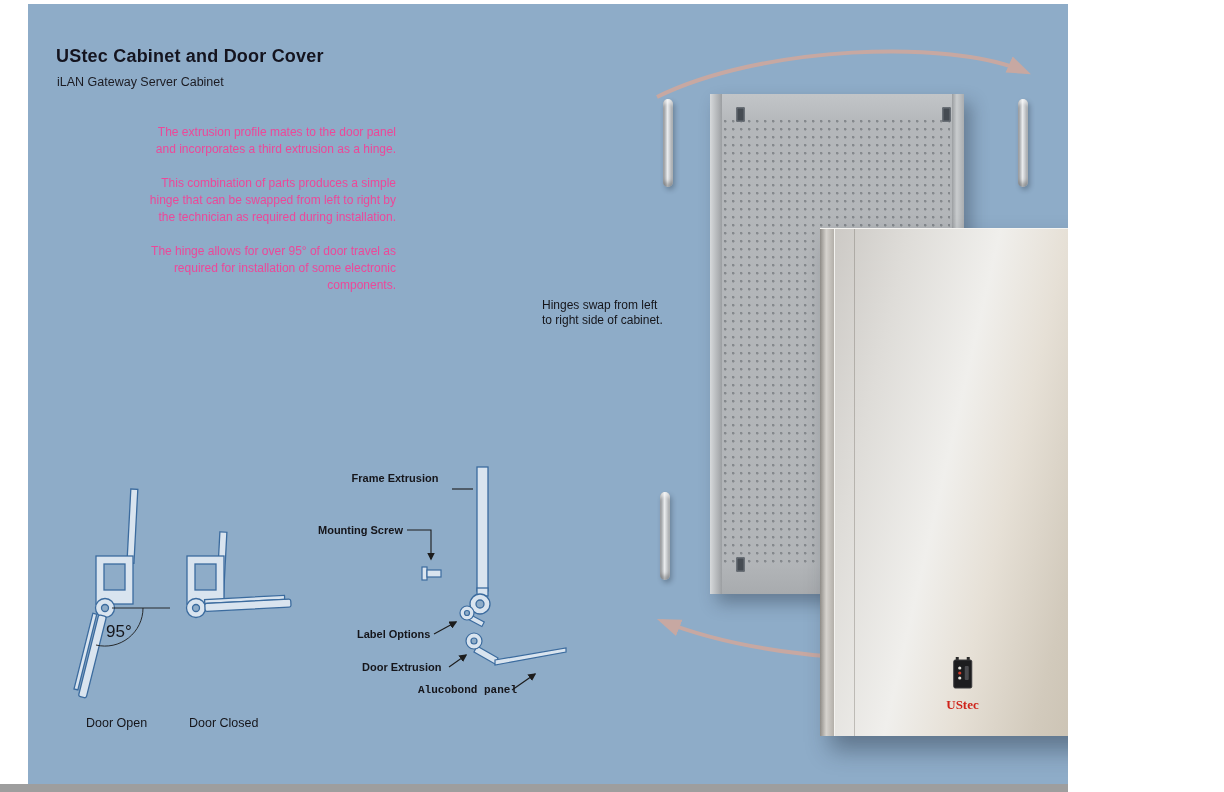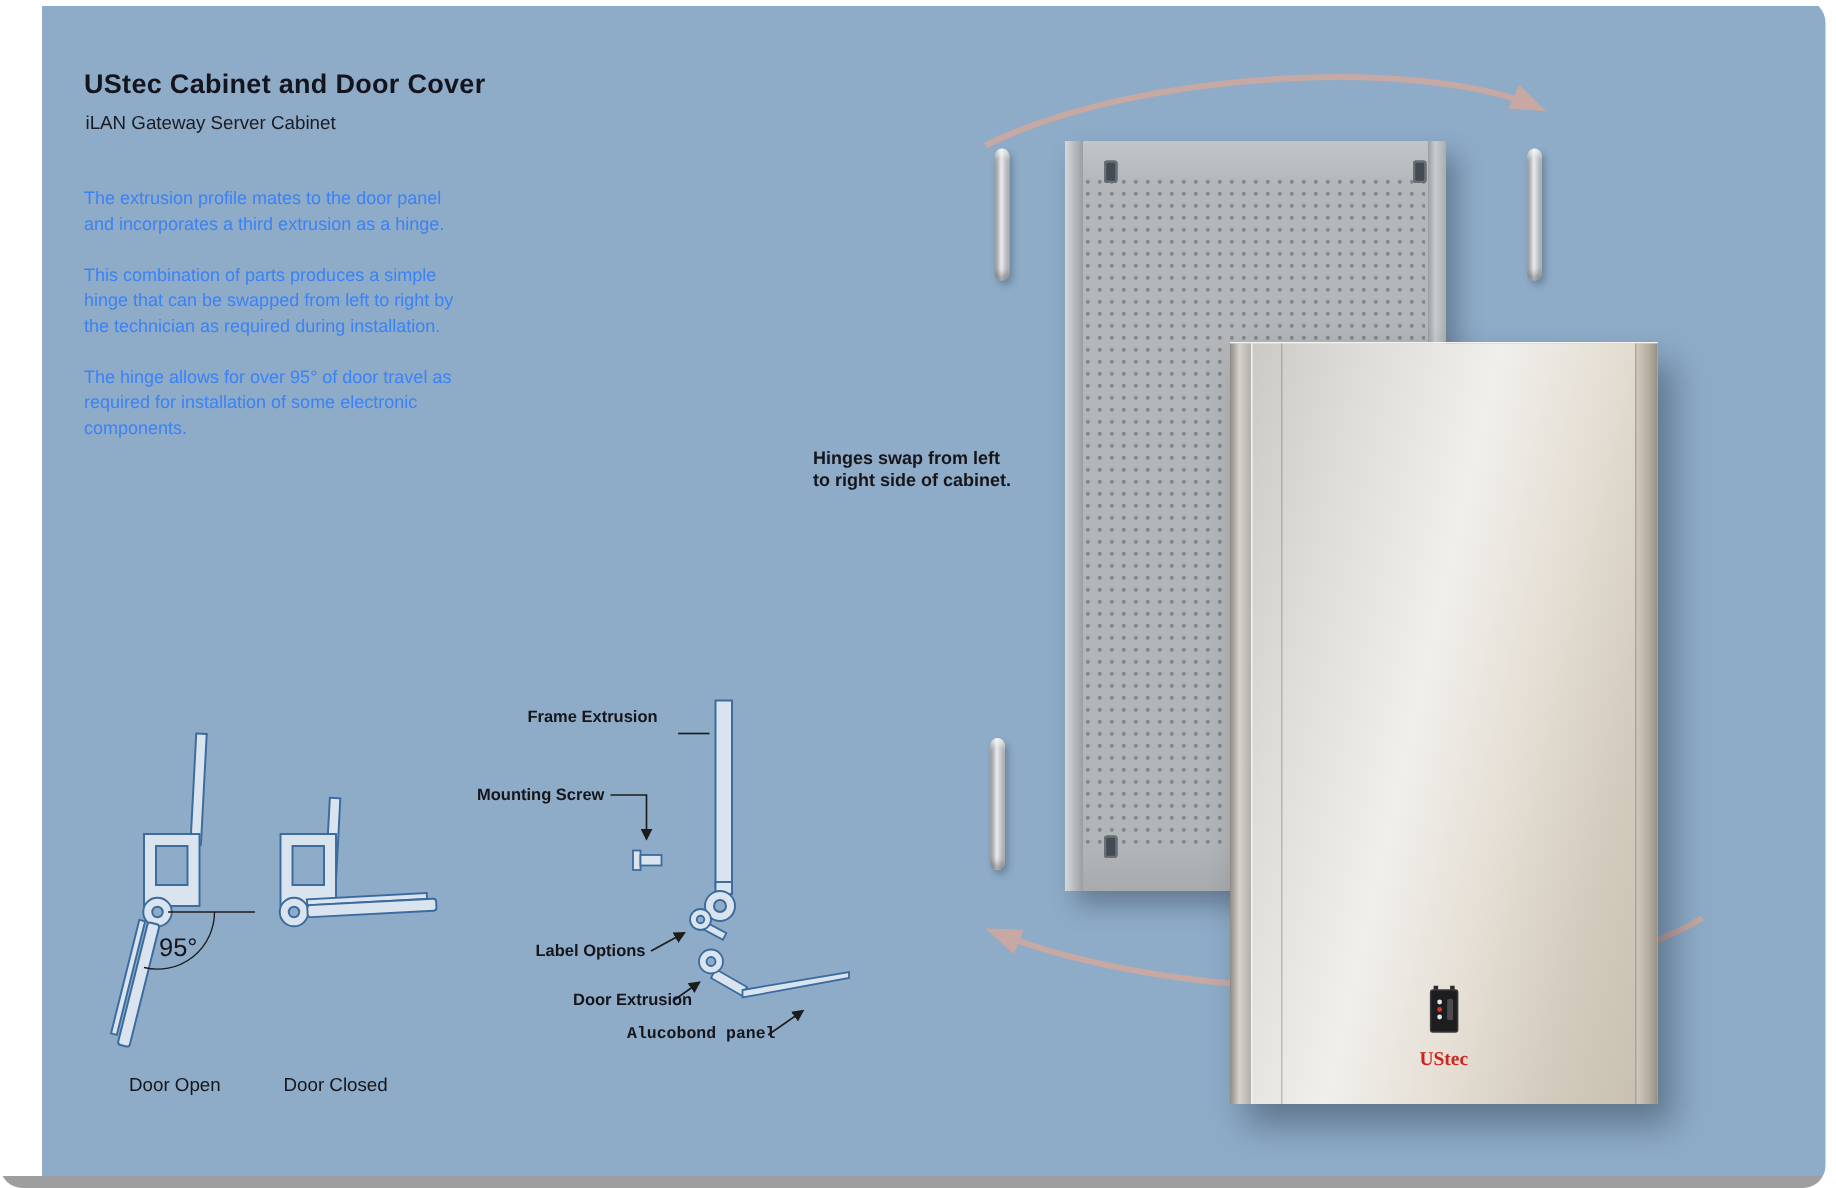--- a/index.html
+++ b/index.html
@@ -1,38 +1,38 @@
 <!DOCTYPE html>
 <html><head>
 <meta charset="utf-8">
 <style>
   * { margin:0; padding:0; box-sizing:border-box; }
   html,body { width:1224px; height:792px; }
   body { font-family:"Liberation Sans", sans-serif; background:#ffffff; }
-  .page { position:relative; width:1217px; height:792px; overflow:hidden; background:#ffffff;border-radius:15px; }
+  .page { position:relative; width:1068px; height:792px; overflow:hidden; background:#ffffff; }
   .bg-blue { position:absolute; left:28px; top:4px; width:1191px; height:780px; background:#8EACC8; }
   .bottom-strip { position:absolute; left:0; bottom:0; width:100%; height:8px; background:#9e9e9e; }
 
   .abs { position:absolute; }
 
   .title { left:56px; top:46px; font-size:18px; font-weight:bold; color:#14141f; letter-spacing:.2px; }
   .subtitle { left:57px; top:75px; font-size:12.5px; color:#1b1b22; }
 
-  .intro { left:56px; top:124px; width:340px; color:#3b82f6; }
+  .intro { left:56px; top:124px; width:340px; color:#ec4899;text-align:right; }
   .intro p { font-size:12px; line-height:17px; margin:0 0 17px 0; white-space:pre-line; }
 
-  .callout { left:542px; width:200px; font-size:12px; font-weight:bold; line-height:15px; color:#15151a; white-space:pre-line; }
+  .callout { left:542px; width:200px; font-size:12px; font-weight:normal; line-height:15px; color:#15151a; white-space:pre-line; }
   .callout-hinges { top:298px; }
   .callout-barrel { top:358px; }
 
   .dlabel { font-size:11px; font-weight:bold; color:#15151a; }
   .lbl-frame { left:340px; top:472px; width:110px; text-align:center; }
   .lbl-screw { left:318px; top:524px;text-align:right; }
   .lbl-labelopt { left:357px; top:628px; }
-  .lbl-doorext { left:382px; top:661px; }
+  .lbl-doorext { left:362px; top:661px; }
   .lbl-aluco { left:418px; top:684px;font-family:Liberation Mono, monospace; }
   .lbl-angle { left:106px; top:622px; font-size:17px; font-weight:normal; color:#15151a; }
   .lbl-dopen { left:86px; top:716px; font-size:12.5px; color:#15151a; }
   .lbl-dclosed { left:189px; top:716px; font-size:12.5px; color:#15151a;text-align:right; }
 
   svg.lineart { position:absolute; left:0; top:0; width:1224px; height:792px; pointer-events:none; }
 
   
   .cabinet-back { position:absolute; left:710px; top:94px; width:254px; height:500px;
     background:linear-gradient(180deg,#c2c5c8,#b4b7ba 6%,#b2b5b8 94%,#a8abae);

